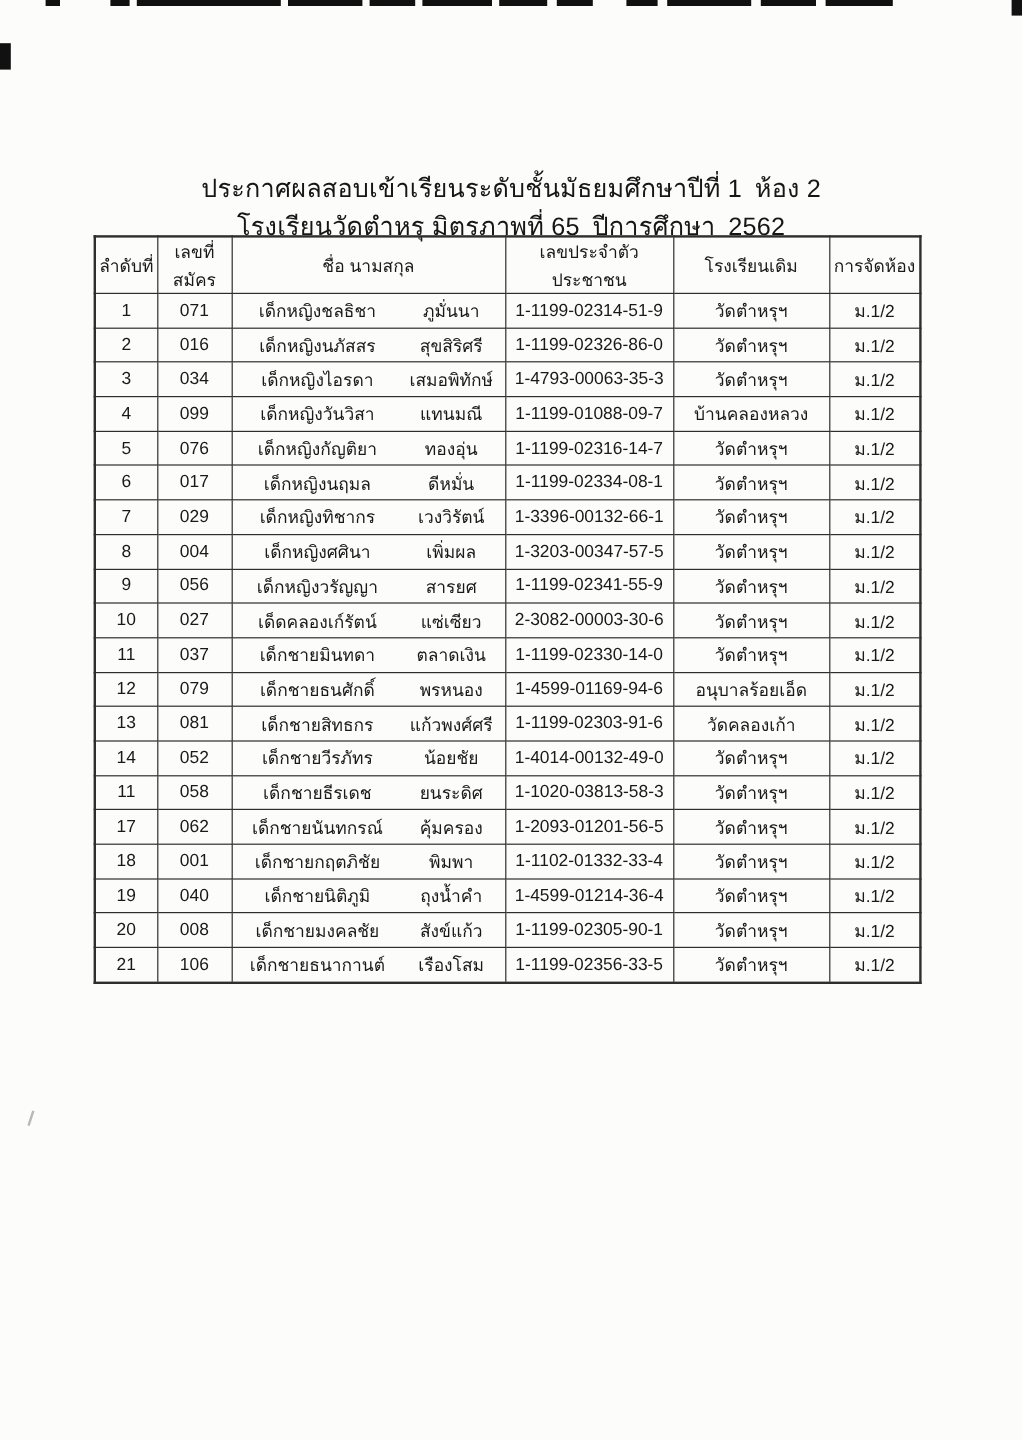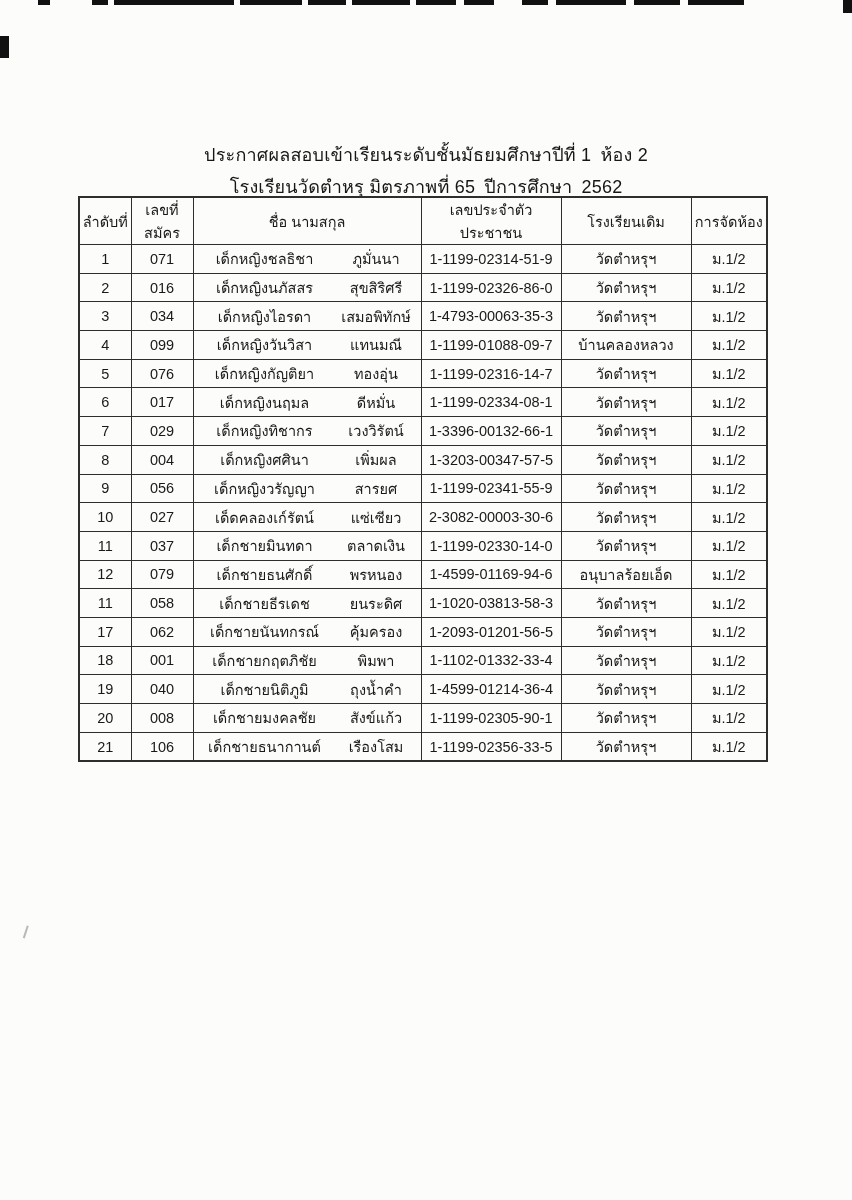--- a/index.html
+++ b/index.html
@@ -29,21 +29,21 @@
     border-right: 2px solid #9b9b9b;
     transform: rotate(18deg);
     opacity: .7;
   }
 
   
   .title {
     position: absolute;
     left: 0; width: 100%;
     text-align: center;
-    font-size: 18px;
+    font-size: 21px;
     letter-spacing: .2px;
     color: #161616;
   }
   .title-1 { top: 140px; }
   .title-2 { top: 172px; }
 
   
   table.students {
     position: absolute;
     left: 78px;
@@ -286,21 +286,47 @@
         <div class="name-wrap">
           <span class="name-first">เด็กชายธนศักดิ์</span>
           <span class="name-last">พรหนอง</span>
         </div>
       </td>
       <td>1-4599-01169-94-6</td>
       <td class="c-school">อนุบาลร้อยเอ็ด</td>
       <td>ม.1/2</td>
     </tr>
 
-
+    <tr>
+      <td>13</td>
+      <td>081</td>
+      <td class="c-name">
+        <div class="name-wrap">
+          <span class="name-first">เด็กชายสิทธกร</span>
+          <span class="name-last">แก้วพงศ์ศรี</span>
+        </div>
+      </td>
+      <td>1-1199-02303-91-6</td>
+      <td class="c-school">วัดคลองเก้า</td>
+      <td>ม.1/2</td>
+    </tr>
+
+    <tr>
+      <td>14</td>
+      <td>052</td>
+      <td class="c-name">
+        <div class="name-wrap">
+          <span class="name-first">เด็กชายวีรภัทร</span>
+          <span class="name-last">น้อยชัย</span>
+        </div>
+      </td>
+      <td>1-4014-00132-49-0</td>
+      <td class="c-school">วัดตำหรุฯ</td>
+      <td>ม.1/2</td>
+    </tr>
 
 
     <tr>
       <td>11</td>
       <td>058</td>
       <td class="c-name">
         <div class="name-wrap">
           <span class="name-first">เด็กชายธีรเดช</span>
           <span class="name-last">ยนระดิศ</span>
         </div>

